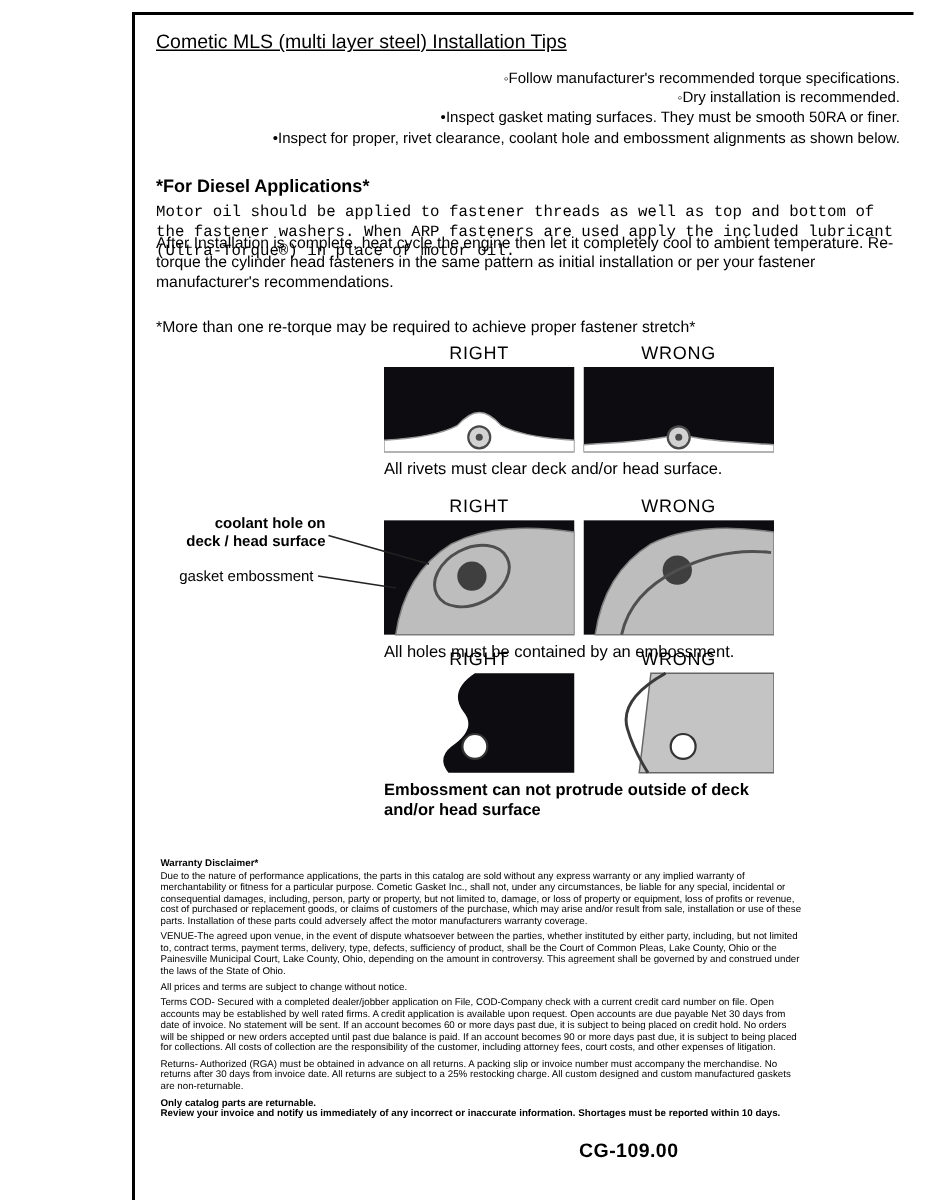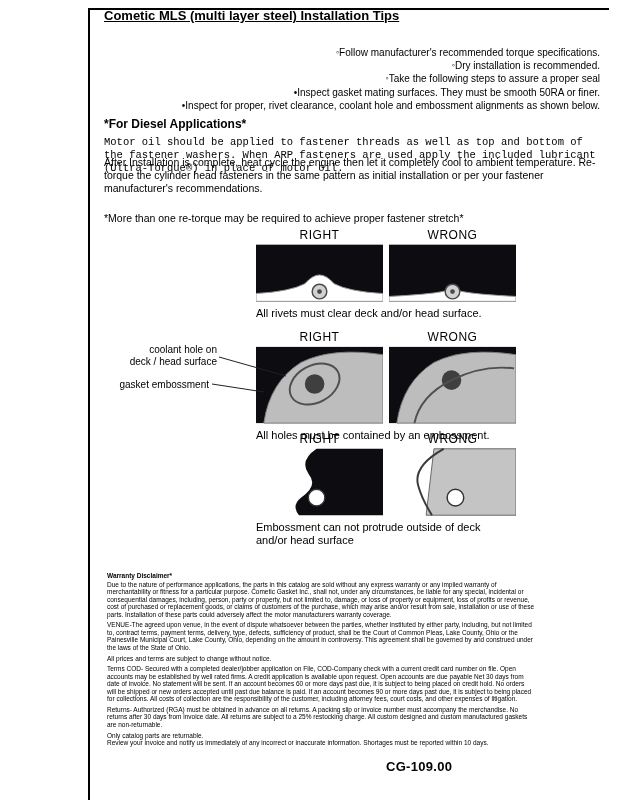--- a/index.html
+++ b/index.html
@@ -1,38 +1,38 @@
 <!DOCTYPE html>
 <html><head>
 <meta charset="utf-8">
 <style>
   html,body{margin:0;padding:0;background:#ffffff;}
   body{width:618px;height:800px;font-family:"Liberation Sans",sans-serif;color:#000;position:relative;overflow:hidden;}
   .page{position:absolute;inset:0;background:#fff;}
   .frame-top{position:absolute;left:88px;top:8px;width:521px;height:0;border-top:2px solid #000;}
   .frame-left{position:absolute;left:88px;top:8px;width:0;height:792px;border-left:2px solid #000;}
-  .title{position:absolute;left:104px;top:8px;font-size:13px;font-weight:bold;text-decoration:underline;}
+  .title{position:absolute;left:104px;top:20px;font-size:13px;font-weight:normal;text-decoration:underline;}
   .tips{position:absolute;left:100px;top:46px;width:500px;font-size:10px;line-height:13.2px;}
   .tip{white-space:nowrap;text-align:right;}
   .tip .dot{display:inline-block;width:10px;font-size:9px;vertical-align:top;}
   .tip.sub{margin-left:18px;}
   .tip.sub .dot{width:9px;font-size:10px;}
   .h2{position:absolute;left:104px;top:117px;font-size:12px;font-weight:bold;}
   .para{position:absolute;left:104px;width:492px;font-size:10.5px;line-height:13px;margin:0;}
   .p1{top:136px;font-family:Liberation Mono, monospace;}
   .p2{top:156px;}
   .p3{top:212px;}
   .drow{position:absolute;left:235px;width:260px;padding-left:21px;}
   .r1{top:228px;} .r2{top:330px;} .r3{top:432px;}
   .labels{display:flex;gap:6px;height:15px;}
   .lbl{width:130px;text-align:center;font-size:12px;letter-spacing:0.5px;}
   .panels{display:flex;gap:6px;margin-top:1px;}
   .panels svg{display:block;}
   .caption{margin-top:5px;font-size:11px;line-height:12.5px;}
-  .preline{white-space:pre-line;}
+  .preline{white-space:pre-line;font-weight:bold;}
   .callout{position:absolute;font-size:10px;line-height:11.5px;text-align:right;}
   .co1{left:120px;top:344px;width:97px;}
   .co2{left:112px;top:379px;width:97px;}
   .leaders{position:absolute;left:0;top:0;width:618px;height:800px;pointer-events:none;}
   .warranty{position:absolute;left:107px;top:572px;width:428px;font-size:6.5px;line-height:7.4px;}
   .warranty p{margin:0 0 3.5px 0;}
   .warranty .whead{font-weight:bold;margin-bottom:1.5px;}
   .partnum{position:absolute;left:386px;top:759px;font-size:13px;letter-spacing:0.3px;font-weight:bold;}
 </style>
 </head>
@@ -40,21 +40,20 @@
 
 <div class="page">
   <div class="frame-top"></div>
   <div class="frame-left"></div>
 
   <div class="title">Cometic MLS (multi layer steel) Installation Tips</div>
 
   <div class="tips">
     <div class="tip"><span class="dot">◦</span><span>Follow manufacturer's recommended torque specifications.</span></div>
     <div class="tip"><span class="dot">◦</span><span>Dry installation is recommended.</span></div>
-    <div class="tip"><span class="dot">◦</span><span>Take the following steps to assure a proper seal</span></div>
     <div class="tip sub"><span class="dot">•</span><span>Inspect gasket mating surfaces.  They must be smooth 50RA or finer.</span></div>
     <div class="tip sub"><span class="dot">•</span><span>Inspect for proper, rivet clearance, coolant hole and embossment alignments as shown below.</span></div>
   </div>
 
   <div class="h2">*For Diesel Applications*</div>
   <p class="para p1">Motor oil should be applied to fastener threads as well as top and bottom of the fastener washers. When ARP fasteners are used apply the included lubricant (Ultra-Torque®) in place of motor oil.</p>
   <p class="para p2">After Installation is complete, heat cycle the engine then let it completely cool to ambient temperature. Re-torque the cylinder head fasteners in the same pattern as initial installation or per your fastener manufacturer's recommendations.</p>
   <p class="para p3">*More than one re-torque may be required to achieve proper fastener stretch*</p>
 
   <div class="drow r1">

